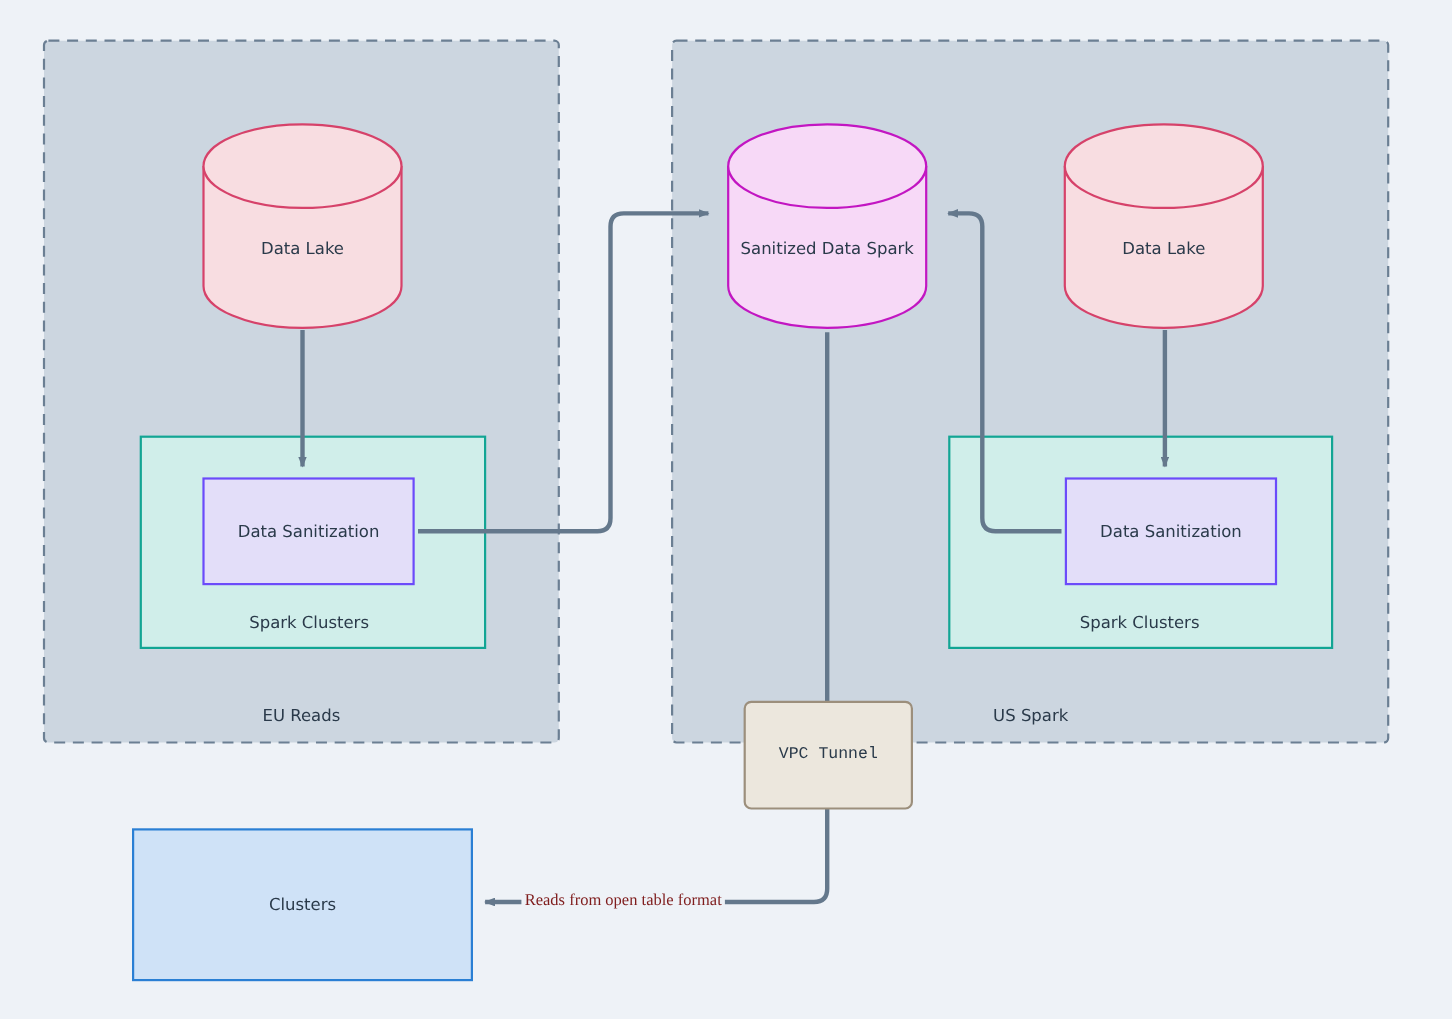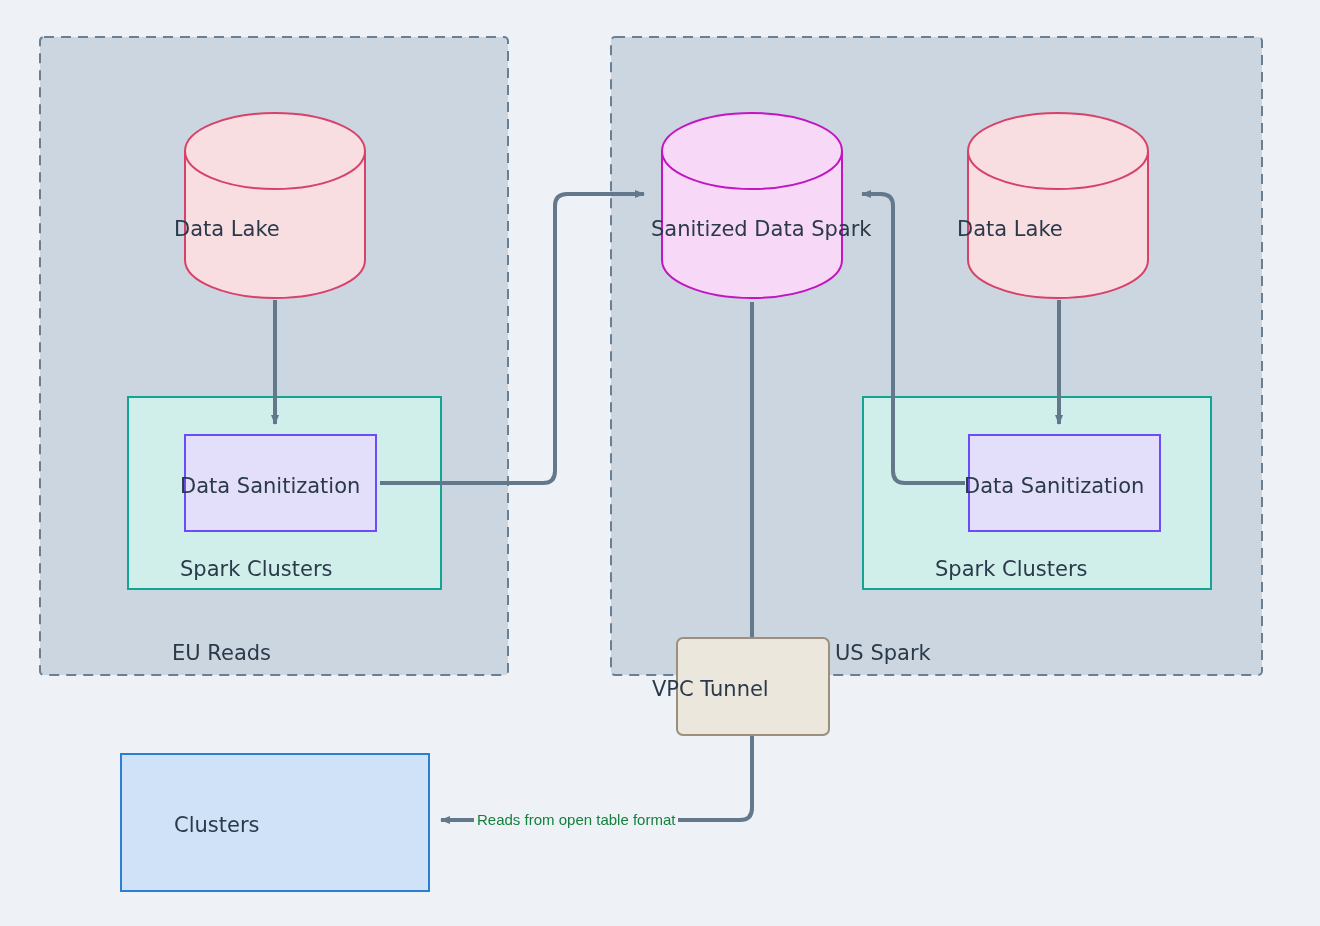--- a/index.html
+++ b/index.html
@@ -19,32 +19,32 @@
   }
   svg.layer {
     position: absolute;
     left: 0;
     top: 0;
     width: 1320px;
     height: 926px;
   }
   .node-label {
     position: absolute;
-    text-align: left;
+    text-align: center;
     color: #2a3a4a;
-    font-size: 21px;
+    font-size: 15px;
     font-family: "DejaVu Sans", sans-serif;
     white-space: nowrap;
     pointer-events: none;
   }
   .edge-label {
     position: absolute;
-    color: #15803d;
+    color: #7f1d1d;
     font-size: 15px;
-    font-family: Liberation Sans, sans-serif;
+    font-family: Liberation Serif, serif;
     white-space: nowrap;
     background: #eef2f7;
     padding: 0 3px;
   }
 </style>
 </head>
 <body>
 
 <div id="canvas">
 
@@ -118,18 +118,18 @@
 
   <div class="node-label" style="left:180px; top:474px; width:201px;">Data Sanitization</div>
   <div class="node-label" style="left:964px; top:474px; width:201px;">Data Sanitization</div>
 
   <div class="node-label" style="left:180px; top:557px; width:202px;">Spark Clusters</div>
   <div class="node-label" style="left:935px; top:557px; width:202px;">Spark Clusters</div>
 
   <div class="node-label" style="left:172px; top:641px; width:204px;">EU Reads</div>
   <div class="node-label" style="left:835px; top:641px; width:204px;">US Spark</div>
 
-  <div class="node-label" style="left:652px; top:677px; width:202px;">VPC Tunnel</div>
+  <div class="node-label" style="left:652px; top:677px; width:202px;font-family:Liberation Mono, monospace;">VPC Tunnel</div>
   <div class="node-label" style="left:174px; top:813px; width:202px;">Clusters</div>
 
   <div class="edge-label" style="left:474px; top:811px;">Reads from open table format</div>
 
 </div>
 
 </body></html>

